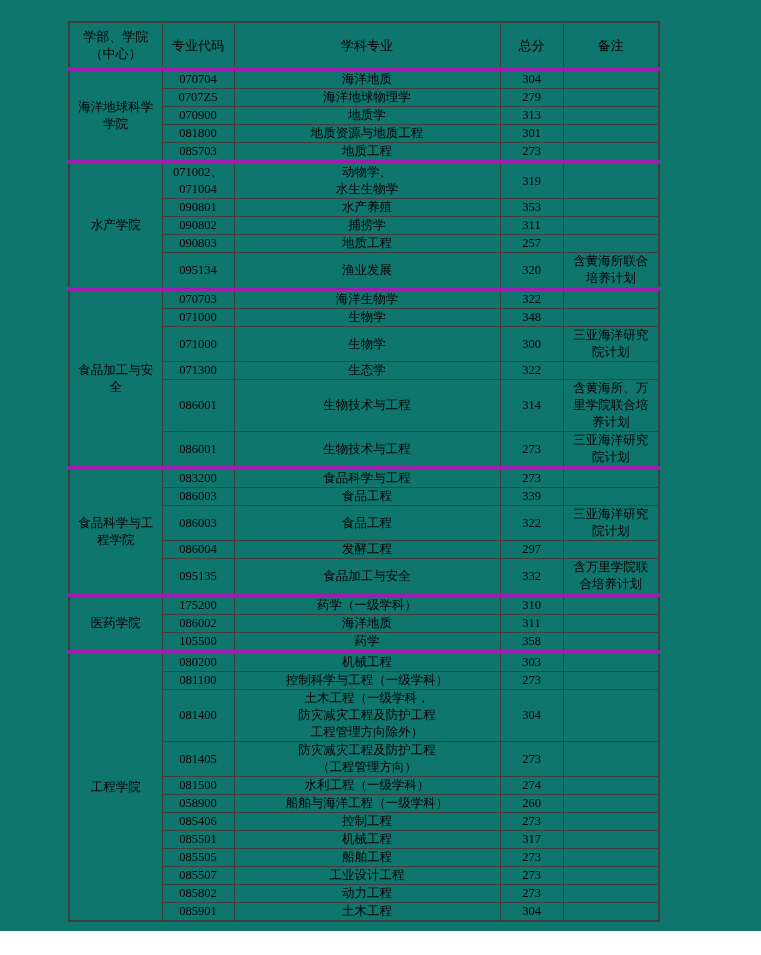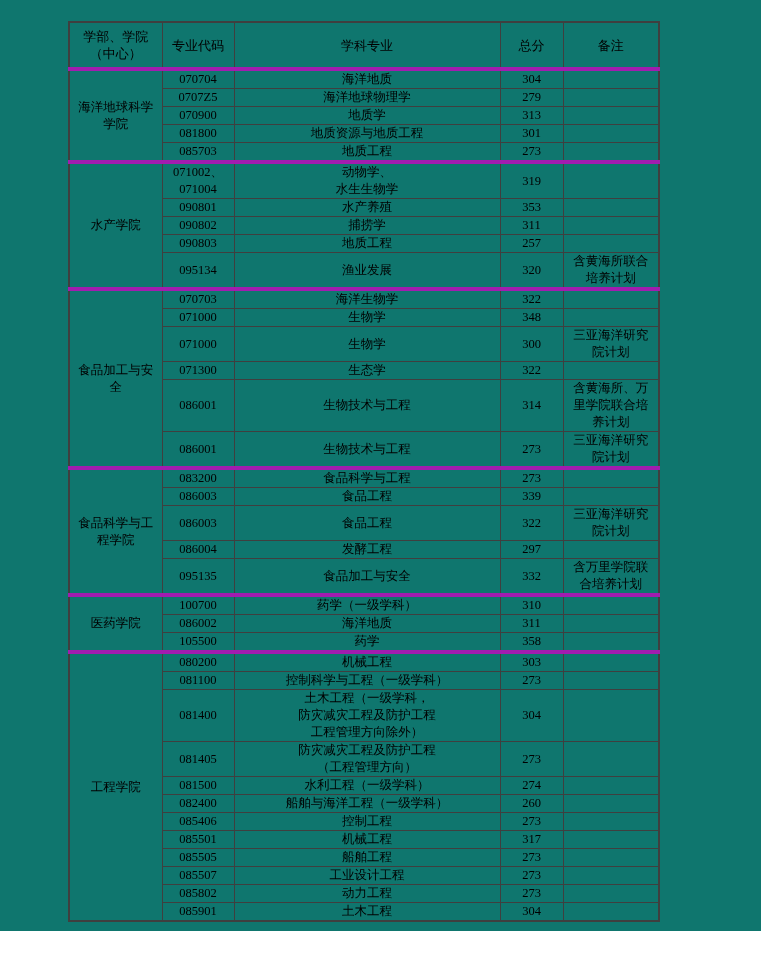--- a/index.html
+++ b/index.html
@@ -200,21 +200,21 @@
           <td class="remark"></td>
         </tr>
         <tr>
           <td class="code">095135</td>
           <td class="major">食品加工与安全</td>
           <td class="score">332</td>
           <td class="remark">含万里学院联合培养计划</td>
         </tr>
         <tr class="group-start">
           <td class="college" rowspan="3">医药学院</td>
-          <td class="code">100700</td>
+          <td class="code">175200</td>
           <td class="major">药学（一级学科）</td>
           <td class="score">310</td>
           <td class="remark"></td>
         </tr>
         <tr>
           <td class="code">086002</td>
           <td class="major">海洋地质</td>
           <td class="score">311</td>
           <td class="remark"></td>
         </tr>
@@ -252,21 +252,21 @@
           <td class="score">273</td>
           <td class="remark"></td>
         </tr>
         <tr>
           <td class="code">081500</td>
           <td class="major">水利工程（一级学科）</td>
           <td class="score">274</td>
           <td class="remark"></td>
         </tr>
         <tr>
-          <td class="code">082400</td>
+          <td class="code">058900</td>
           <td class="major">船舶与海洋工程（一级学科）</td>
           <td class="score">260</td>
           <td class="remark"></td>
         </tr>
         <tr>
           <td class="code">085406</td>
           <td class="major">控制工程</td>
           <td class="score">273</td>
           <td class="remark"></td>
         </tr>

